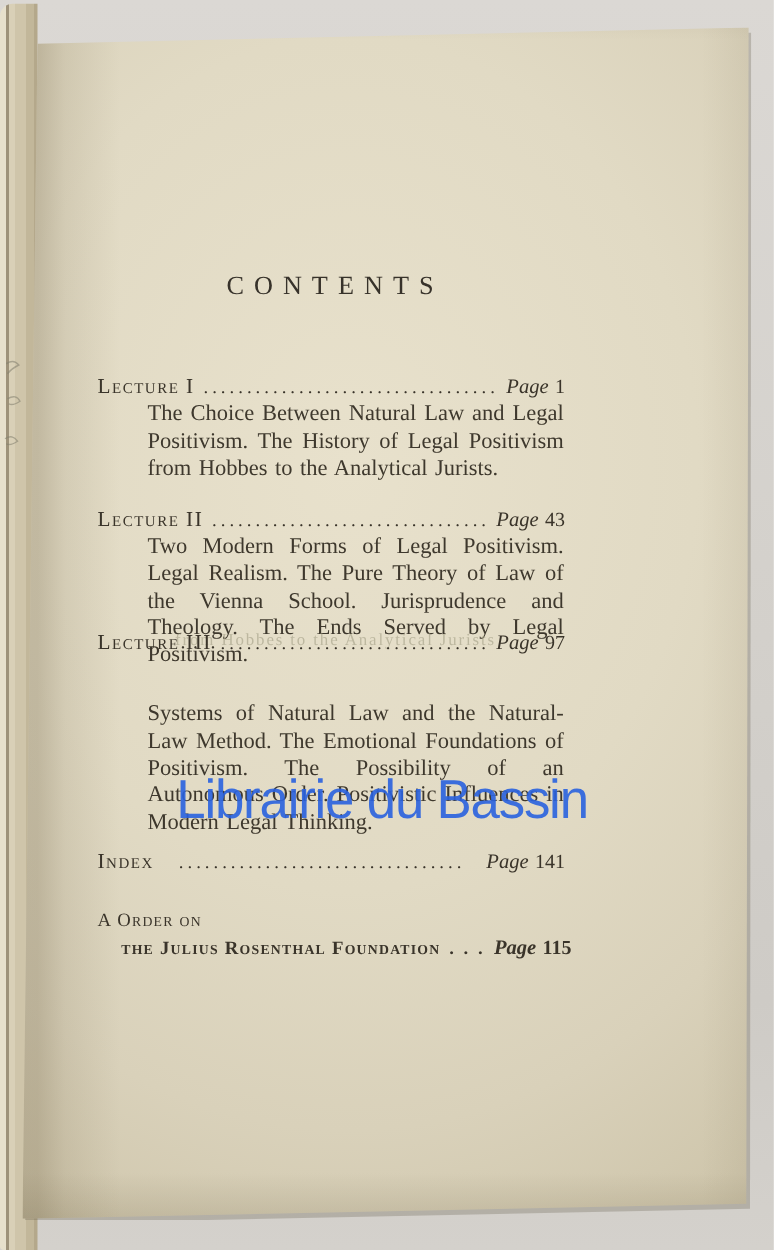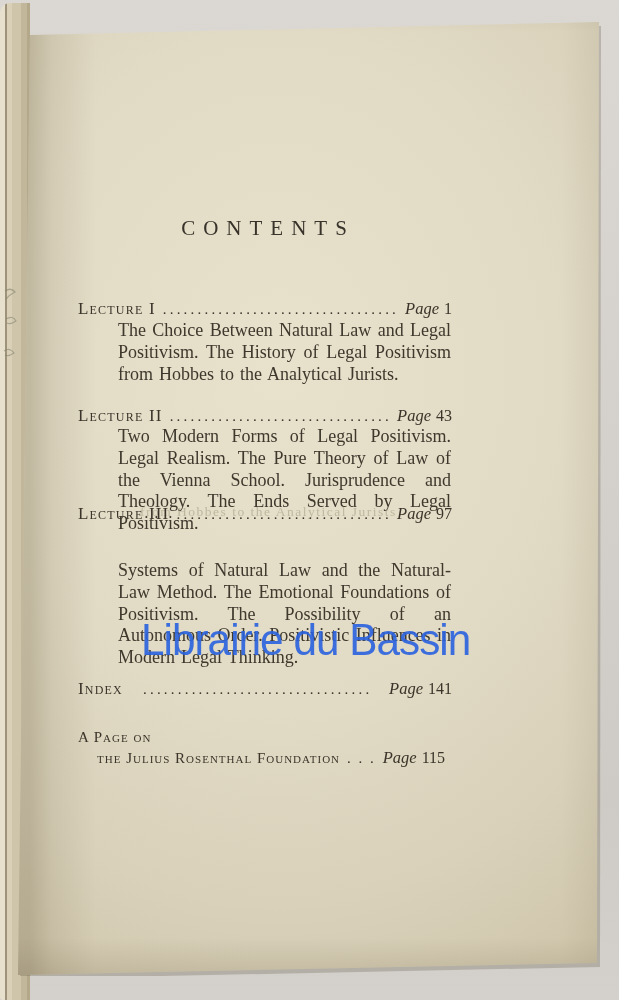--- a/index.html
+++ b/index.html
@@ -67,21 +67,21 @@
   #row-4{top:679px;gap:13px;}
 
   .ghost{
     position:absolute;left:140px;top:504px;width:310px;
     text-align:left;font-size:13.5px;letter-spacing:1.5px;white-space:nowrap;
     color:#a39f86;opacity:.6;filter:blur(.5px);
   }
 
   .note{position:absolute;left:78px;top:729px;width:378px;font-size:15px;color:#3a342a;}
   .note-line1{font-variant:small-caps;letter-spacing:1px;}
-  .note-line2{margin-top:2px;padding-left:19px;display:flex;align-items:center;}
+  .note-line2{margin-top:2px;padding-left:19px;display:flex;align-items:flex-end;font-weight:bold;}
   .note-title{font-variant:small-caps;letter-spacing:1px;white-space:nowrap;}
   .note-dots{margin:0 7px;letter-spacing:2px;white-space:nowrap;}
 
   .watermark{
     position:absolute;left:141px;top:615px;z-index:6;
     font-family:"Liberation Sans",sans-serif;font-size:44px;letter-spacing:-1px;
     opacity:.9;white-space:nowrap;transform:scaleX(.96);transform-origin:left;
   }
 </style>
 </head>
@@ -126,21 +126,21 @@
     </div>
     <p class="toc-desc" id="desc-3">Systems of Natural Law and the Natural-Law Method. The Emotional Foundations of Positivism. The Possibility of an Autonomous Order. Positivistic Influences in Modern Legal Thinking.</p>
 
     <div class="toc-row" id="row-4">
       <span class="toc-label">Index</span>
       <span class="leader"></span>
       <span class="page-ref"><span class="page-word">Page</span><span class="page-num">141</span></span>
     </div>
 
     <div class="note">
-      <div class="note-line1">A Page on</div>
+      <div class="note-line1">A Order on</div>
       <div class="note-line2">
         <span class="note-title">the Julius Rosenthal Foundation</span>
         <span class="note-dots">. . .</span>
         <span class="page-ref"><span class="page-word">Page</span><span class="page-num">115</span></span>
       </div>
     </div>
 
     <div class="watermark" style="color: rgb(42, 98, 223);">Librairie du Bassin</div>
 
   </div>

